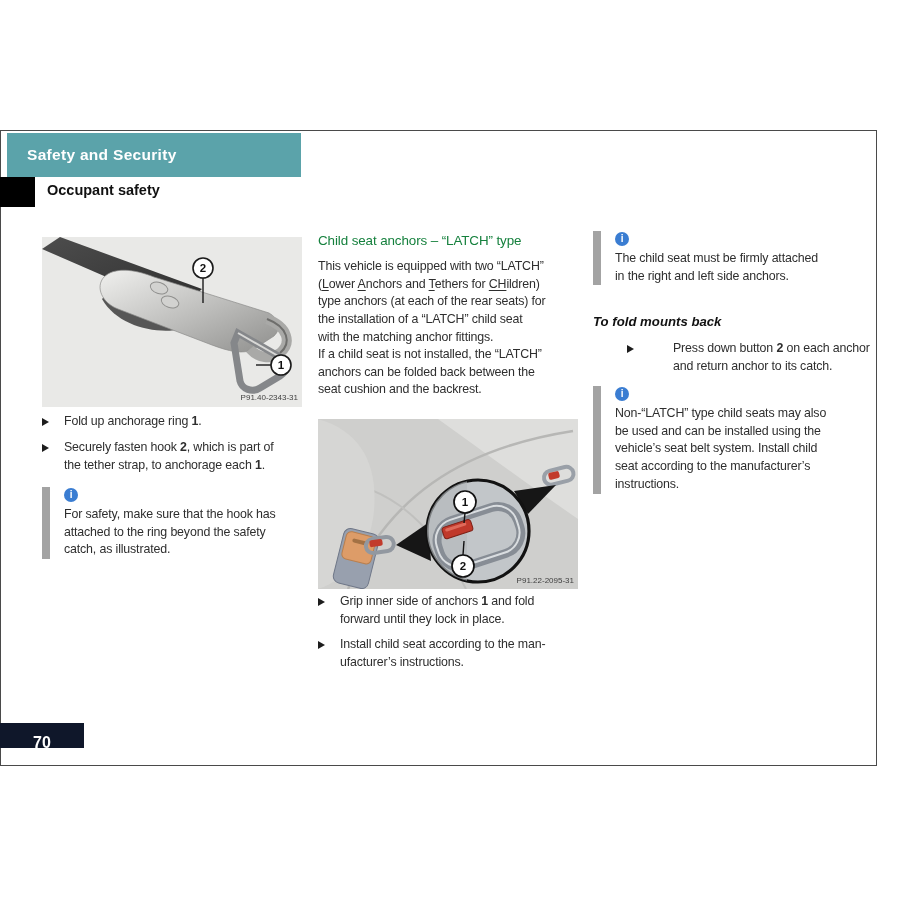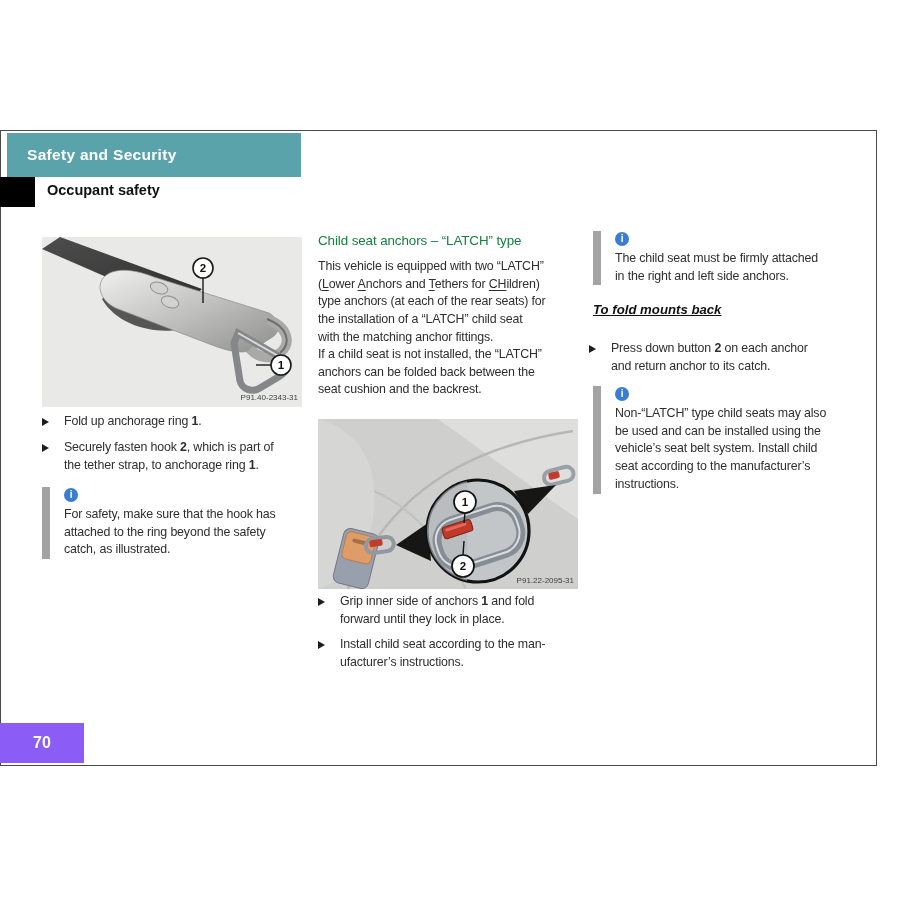--- a/index.html
+++ b/index.html
@@ -17,21 +17,21 @@
   .bullet{display:flex;}
   .arr{flex:none;width:22px;padding-top:4.5px;}
   .arr i{display:block;width:0;height:0;border-left:7px solid #1d1d1d;border-top:4.5px solid transparent;border-bottom:4.5px solid transparent;}
   .bt{flex:auto;}
   .note{border-left:8px solid #a3a3a3;padding-left:14px;}
   .iicon{width:14px;height:14px;border-radius:50%;background:#3a7dd2;color:#fff;font-size:10px;font-weight:bold;text-align:center;line-height:14px;margin:1px 0 4px 0;}
   .u{text-decoration:underline;text-underline-offset:2px;}
   .fig{position:absolute;display:block;}
   svg text.co{font-family:"Liberation Sans",sans-serif;font-size:11.5px;font-weight:bold;fill:#111;}
   svg text.figcode{font-family:"Liberation Sans",sans-serif;font-size:8px;fill:#3f3f3f;letter-spacing:0;}
-  .pagenum{position:absolute;left:0;top:723px;width:84px;height:40px;background:#8b5cf6;}
+  .pagenum{position:absolute;left:0;top:723px;width:84px;height:25px;background:#0f172a;}
   .pagenum span{display:block;text-align:center;line-height:40px;font-size:16px;font-weight:bold;color:#fff;}
 </style>
 </head>
 <body>
 
 <div class="canvas">
 
   <div class="page-border"></div>
 
   <div class="header-bar">
@@ -74,21 +74,21 @@
   <div class="abs col-text bullet" style="left:42px;top:413px;width:262px;">
     <span class="arr">
         <i></i>
       </span>
     <div class="bt"><span>Fold up anchorage ring </span><b>1</b><span>.</span></div>
   </div>
   <div class="abs col-text bullet" style="left:42px;top:439px;width:262px;justify-content:flex-end;">
     <span class="arr">
         <i></i>
       </span>
-    <div class="bt"><span>Securely fasten hook </span><b>2</b><span>, which is part of</span><br><span>the tether strap, to anchorage ring </span><b>1</b><span>.</span></div>
+    <div class="bt"><span>Securely fasten hook </span><b>2</b><span>, which is part of</span><br><span>the tether strap, to anchorage each </span><b>1</b><span>.</span></div>
   </div>
 
   <div class="abs col-text note" style="left:42px;top:487px;width:238px;">
     <div class="iicon">i</div>
     <div>For safety, make sure that the hook has<br>attached to the ring beyond the safety<br>catch, as illustrated.</div>
   </div>
 
   <div class="abs heading" style="left:318px;top:233px;width:266px;">Child seat anchors – “LATCH” type</div>
 
   <div class="abs col-text" style="left:318px;top:258px;width:266px;">
@@ -154,23 +154,23 @@
         <i></i>
       </span>
     <div class="bt">Install child seat according to the man-<br>ufacturer’s instructions.</div>
   </div>
 
   <div class="abs col-text note" style="left:593px;top:231px;width:244px;">
     <div class="iicon">i</div>
     <div>The child seat must be firmly attached<br>in the right and left side anchors.</div>
   </div>
 
-  <div class="abs heading-italic" style="left:593px;top:302px;width:262px;text-decoration:underline;">To fold mounts back</div>
+  <div class="abs heading-italic" style="left:593px;top:314px;width:262px;">To fold mounts back</div>
 
-  <div class="abs col-text bullet" style="left:589px;top:340px;width:262px;">
+  <div class="abs col-text bullet" style="left:627px;top:340px;width:262px;gap:24px;">
     <span class="arr">
         <i></i>
       </span>
     <div class="bt"><span>Press down button </span><b>2</b><span> on each anchor</span><br><span>and return anchor to its catch.</span></div>
   </div>
 
   <div class="abs col-text note" style="left:593px;top:386px;width:244px;">
     <div class="iicon">i</div>
     <div>Non-“LATCH” type child seats may also<br>be used and can be installed using the<br>vehicle’s seat belt system. Install child<br>seat according to the manufacturer’s<br>instructions.</div>
   </div>

